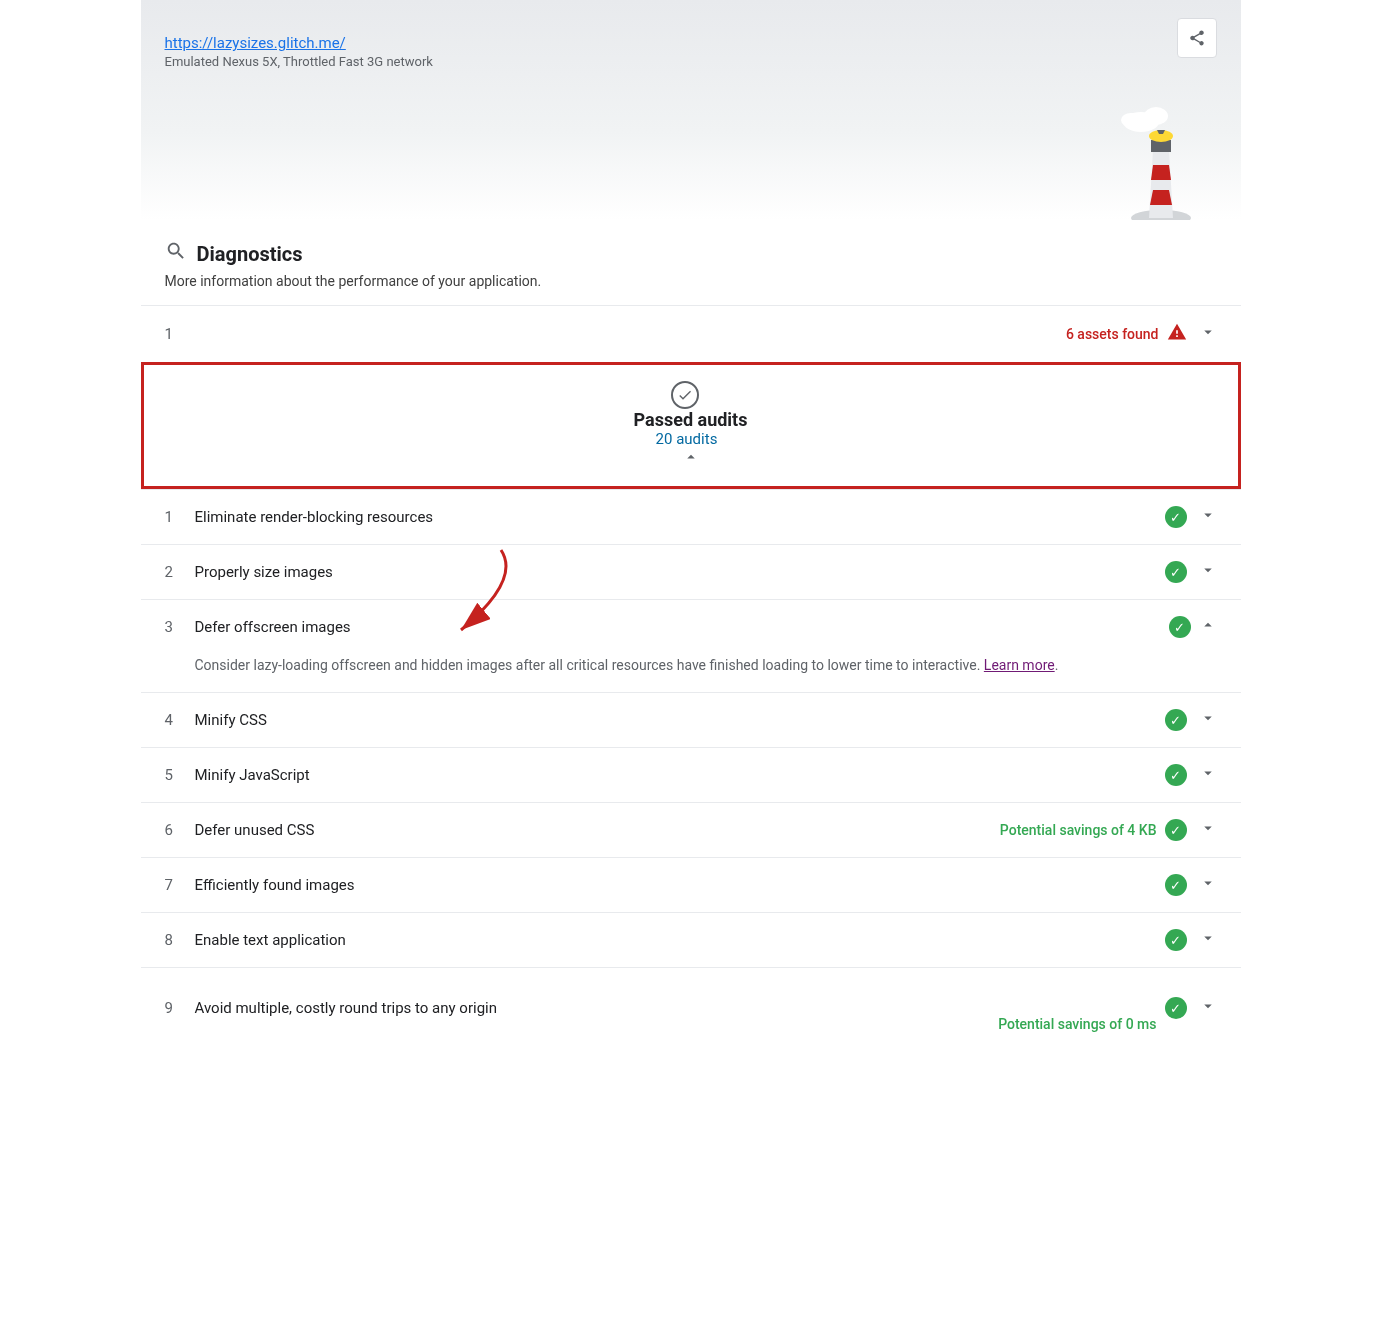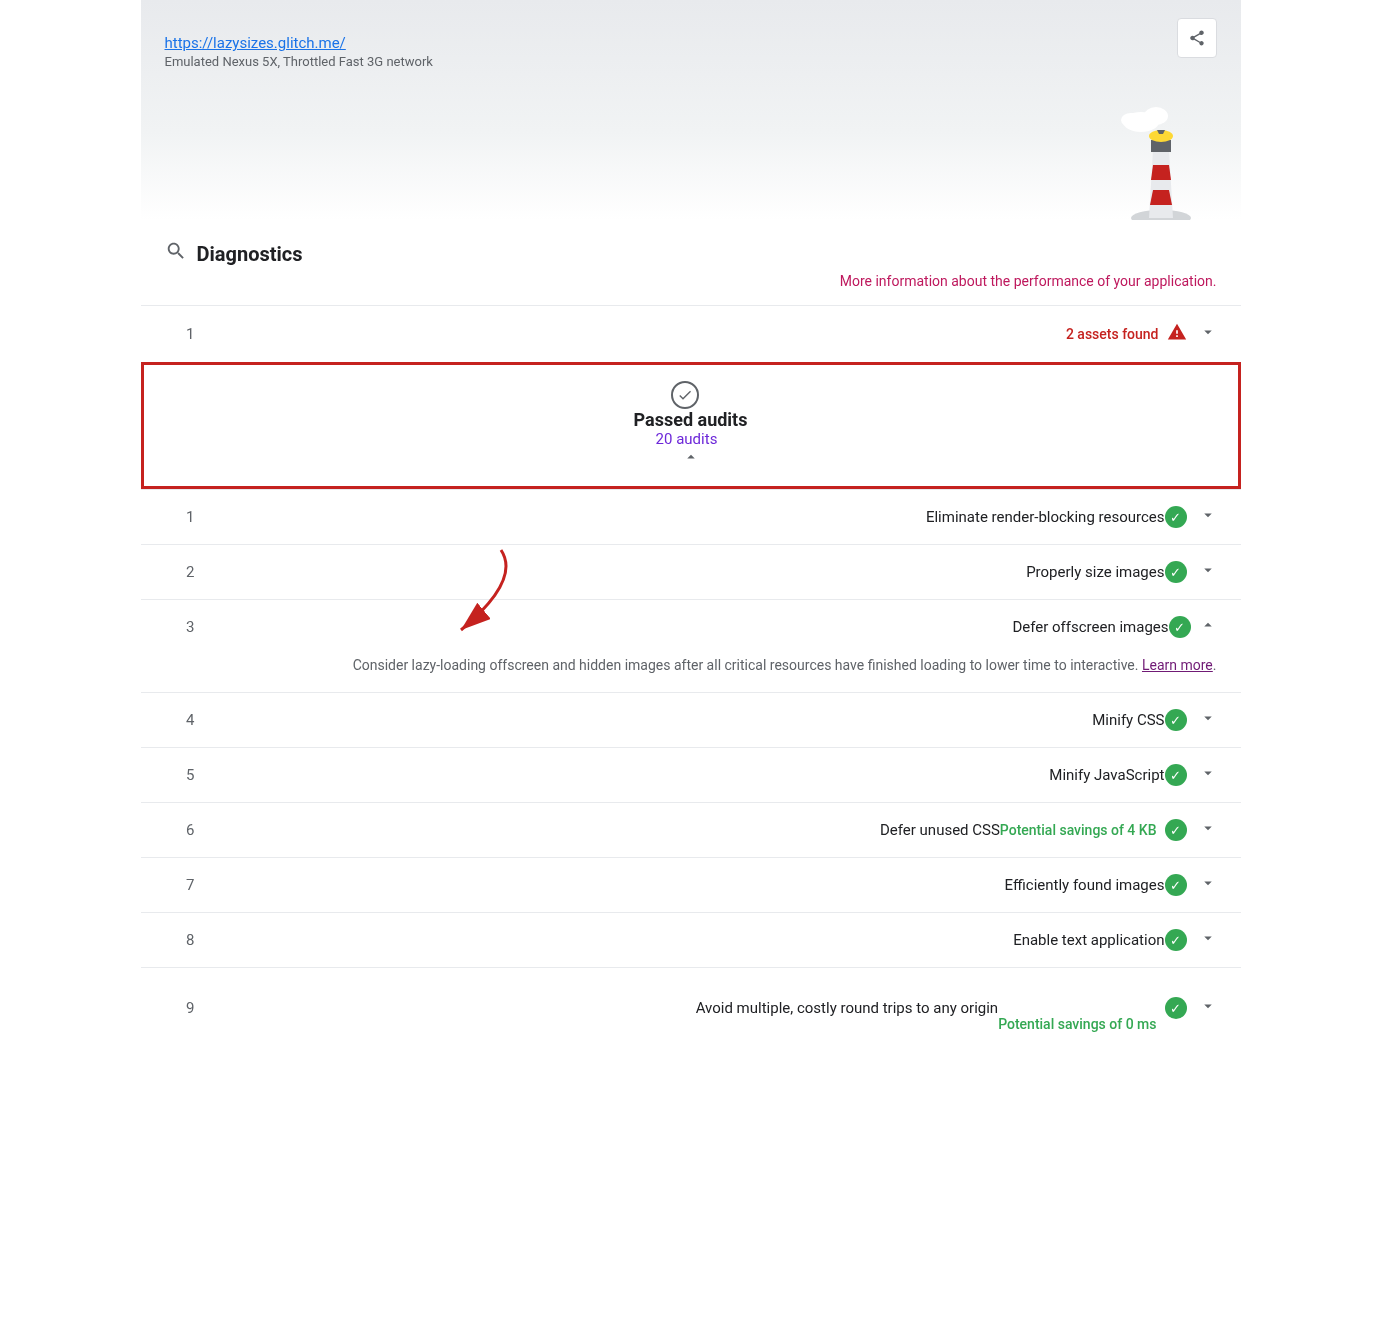--- a/index.html
+++ b/index.html
@@ -63,21 +63,21 @@
       padding: 20px 24px 6px 24px;
       background: #fff;
     }
     .section-title {
       font-size: 20px;
       font-weight: 700;
       color: #202124;
     }
     .section-desc {
       font-size: 14px;
-      color: #be185d;
+      color: #404040;
       padding: 0 24px 16px 24px;
       background: #fff;
     }
 
     
     .audit-row {
       display: flex;
       align-items: center;
       padding: 16px 24px;
       border-top: 1px solid #e8eaed;
@@ -162,21 +162,21 @@
       flex-shrink: 0;
     }
     .passed-audits-title {
       font-size: 18px;
       font-weight: 700;
       color: #202124;
       flex: 1;
     }
     .passed-audits-count {
       font-size: 15px;
-      color: #6d28d9;
+      color: #0369a1;
       margin-right: 8px;
     }
 
     
     .audit-row-expanded {
       border-top: 1px solid #e8eaed;
       background: #fff;
     }
     .audit-row-main {
       display: flex;
@@ -190,21 +190,20 @@
       color: #5f6368;
       line-height: 1.6;
     }
     .audit-row-detail a {
       color: #701a75;
       text-decoration: underline;
     }
 
     .content-wrapper {
       position: relative;
-      text-align: right;
     }
   </style>
 </head>
 <body>
 
 <div class="header-area">
   <a class="header-url">https://lazysizes.glitch.me/</a>
   <div class="header-subtitle">Emulated Nexus 5X, Throttled Fast 3G network</div>
 
   <button class="share-btn">
@@ -244,21 +243,21 @@
           <path d="M15.5 14h-.79l-.28-.27C15.41 12.59 16 11.11 16 9.5 16 5.91 13.09 3 9.5 3S3 5.91 3 9.5 5.91 16 9.5 16c1.61 0 3.09-.59 4.23-1.57l.27.28v.79l5 4.99L20.49 19l-4.99-5zm-6 0C7.01 14 5 11.99 5 9.5S7.01 5 9.5 5 14 7.01 14 9.5 11.99 14 9.5 14z"></path>
         </svg>
     </span>
     <span class="section-title">Diagnostics</span>
   </div>
   <div class="section-desc">More information about the performance of your application.</div>
 
   <div class="audit-row">
     <span class="audit-num">1</span>
     <div class="audit-meta">
-      <span class="assets-found">2 assets found</span>
+      <span class="assets-found">6 assets found</span>
       <span class="warning-icon">
         <svg width="20" height="20" viewBox="0 0 24 24" fill="#c5221f">
             <path d="M1 21h22L12 2 1 21zm12-3h-2v-2h2v2zm0-4h-2v-4h2v4z"></path>
           </svg>
       </span>
       <span class="chevron-icon">
         <svg width="18" height="18" viewBox="0 0 24 24" fill="#5f6368">
             <path d="M7 10l5 5 5-5z"></path>
           </svg>
       </span>

